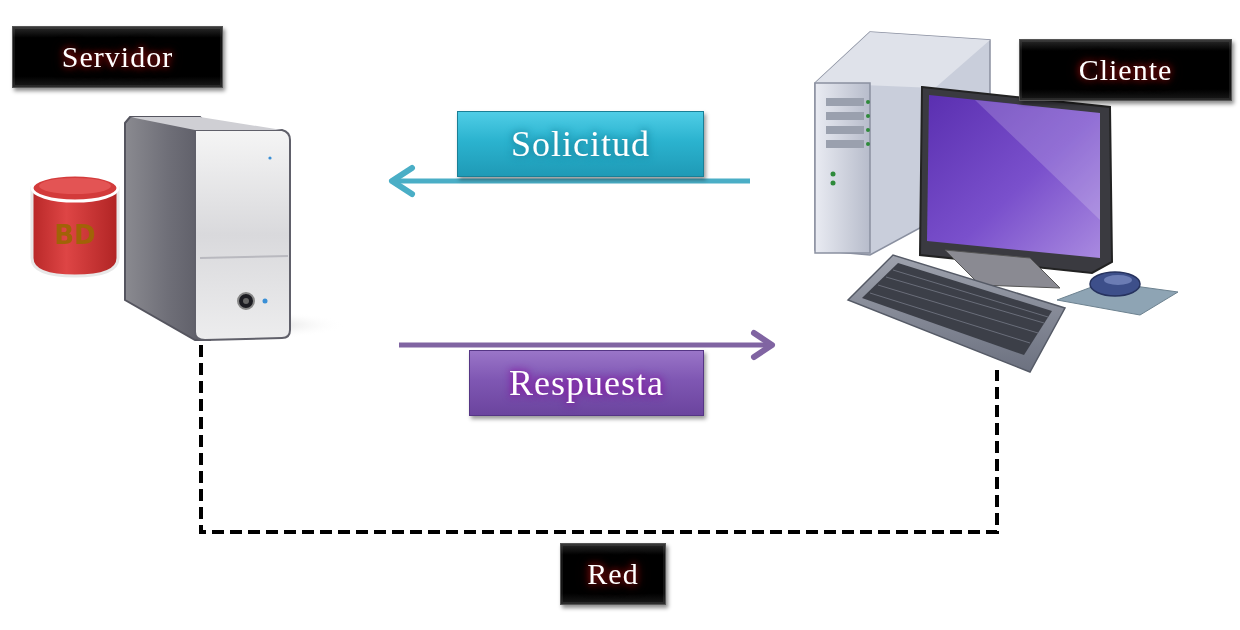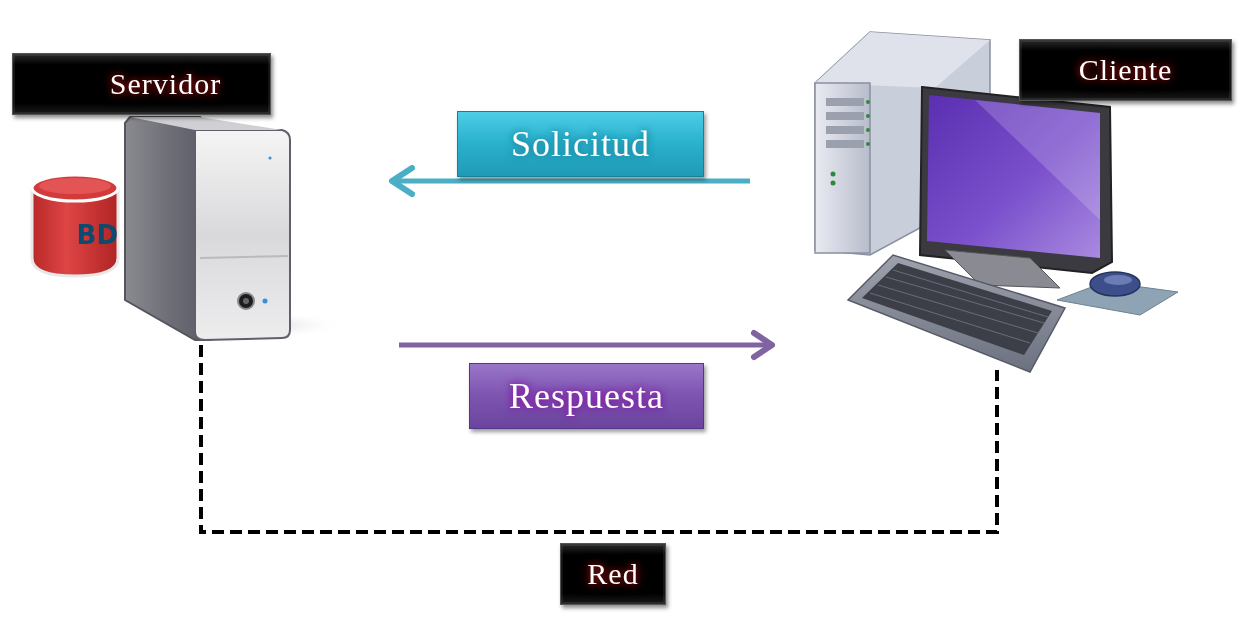--- a/index.html
+++ b/index.html
@@ -29,21 +29,21 @@
   .tinted-label span { color:#fff; font-size:36px; letter-spacing:1px; }
 
   .solicitud {
     left:457px; top:111px; width:245px; height:64px;
     background: linear-gradient(180deg,#4fcde6 0%,#2bb3cf 45%,#1f9ab6 100%);
     border:1px solid #1a7f96;
   }
   .solicitud span { text-shadow: 0 0 6px #1d8aa3, 0 0 10px #1d8aa3; }
 
   .respuesta {
-    left:469px; top:363px; width:233px; height:64px;
+    left:469px; top:350px; width:233px; height:64px;
     background: linear-gradient(180deg,#9a75c8 0%,#7f57b3 45%,#6b449e 100%);
     border:1px solid #553585;
   }
   .respuesta span { text-shadow: 0 0 6px #8a1ca8, 0 0 10px #7a149a; }
 
   svg { position:absolute; left:0; top:0; }
 </style>
 </head>
 <body>
 
@@ -148,23 +148,23 @@
       <line x1="886" y1="277" x2="1044" y2="323"></line>
       <line x1="893" y1="270" x2="1048" y2="317"></line>
     </g>
 
     <path d="M1057,300 L1105,282 L1178,292 L1140,315 Z" fill="#8ea4b4" stroke="#6d8290" stroke-width="1"></path>
     <ellipse cx="1115" cy="284" rx="25" ry="12" fill="#3d4f8a" stroke="#26325e" stroke-width="1.5"></ellipse>
     <ellipse cx="1118" cy="280" rx="14" ry="5" fill="#8a9bd0" opacity="0.6"></ellipse>
   </g>
 </svg>
 
-<div class="abs" style="left:32px;top:220px;width:86px;text-align:right;font-family:'DejaVu Sans','Liberation Sans',sans-serif;font-weight:bold;font-size:26px;color:#0c4a6e;">BD</div>
+<div class="abs" style="left:32px;top:220px;width:86px;text-align:center;font-family:'DejaVu Sans','Liberation Sans',sans-serif;font-weight:bold;font-size:26px;color:#a16207;">BD</div>
 
-<div class="dark-label" style="left:12px;top:53px;width:209px;height:60px;padding-left:48px;">
+<div class="dark-label" style="left:12px;top:26px;width:209px;height:60px;">
   <span>Servidor</span>
 </div>
 
 <div class="dark-label" style="left:1019px;top:27px;width:211px;height:60px;margin-top:12px;">
   <span>Cliente</span>
 </div>
 
 <div class="tinted-label solicitud">
   <span>Solicitud</span>
 </div>

